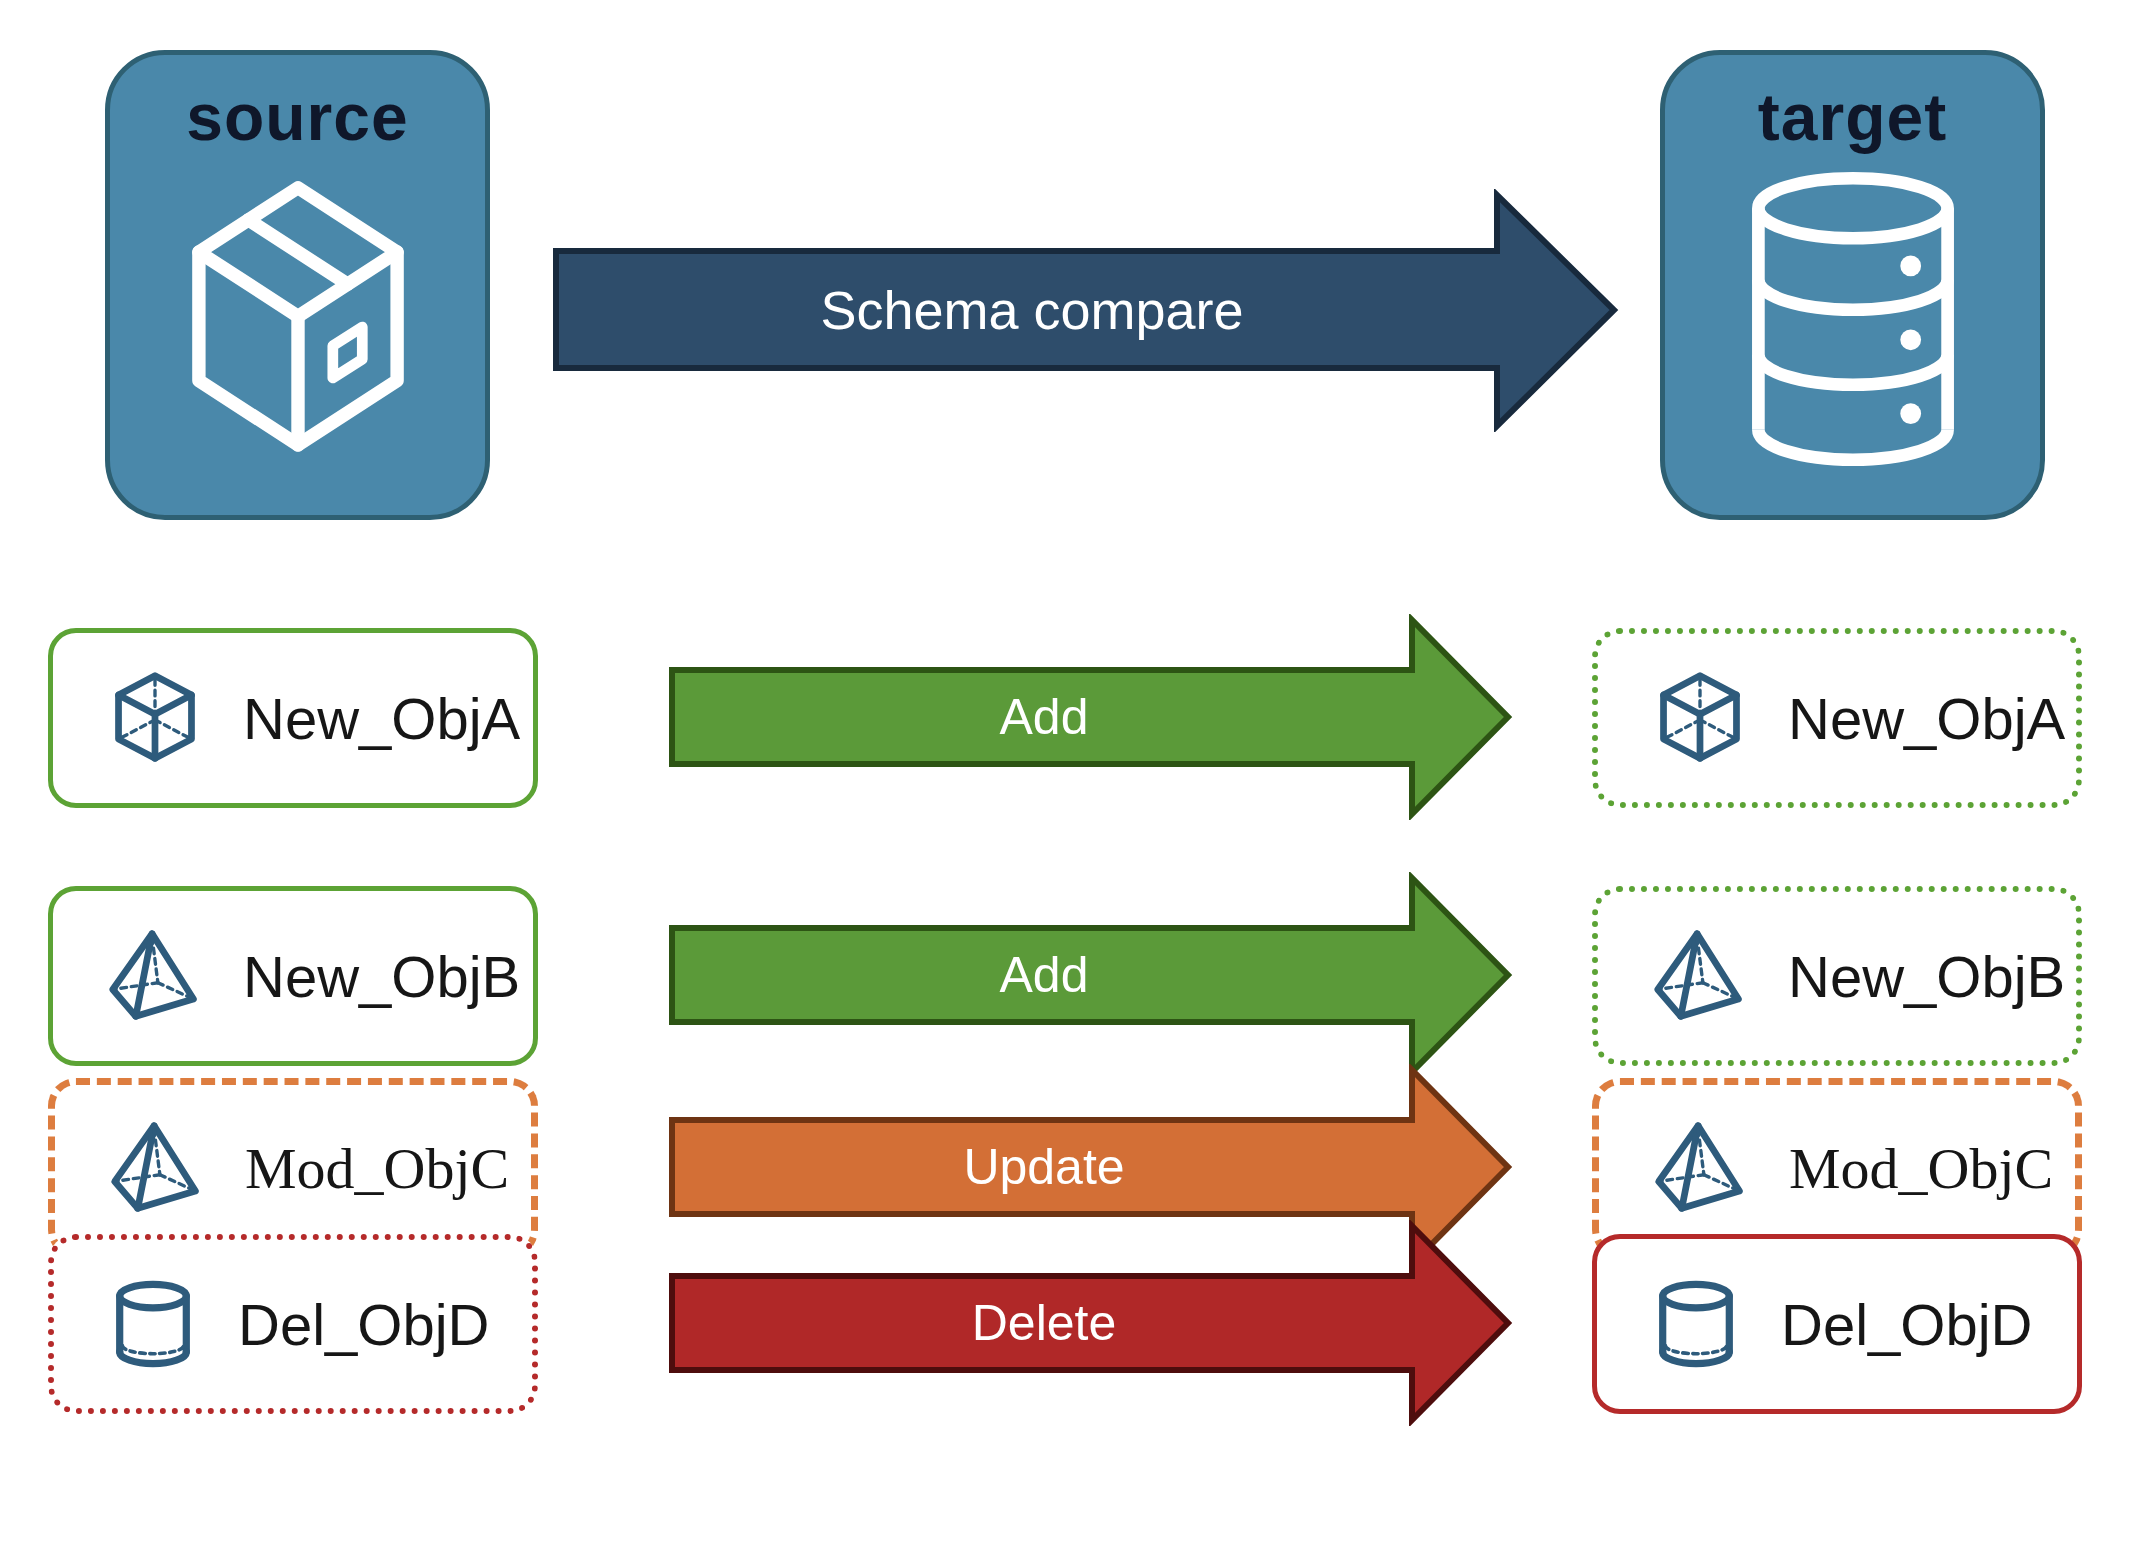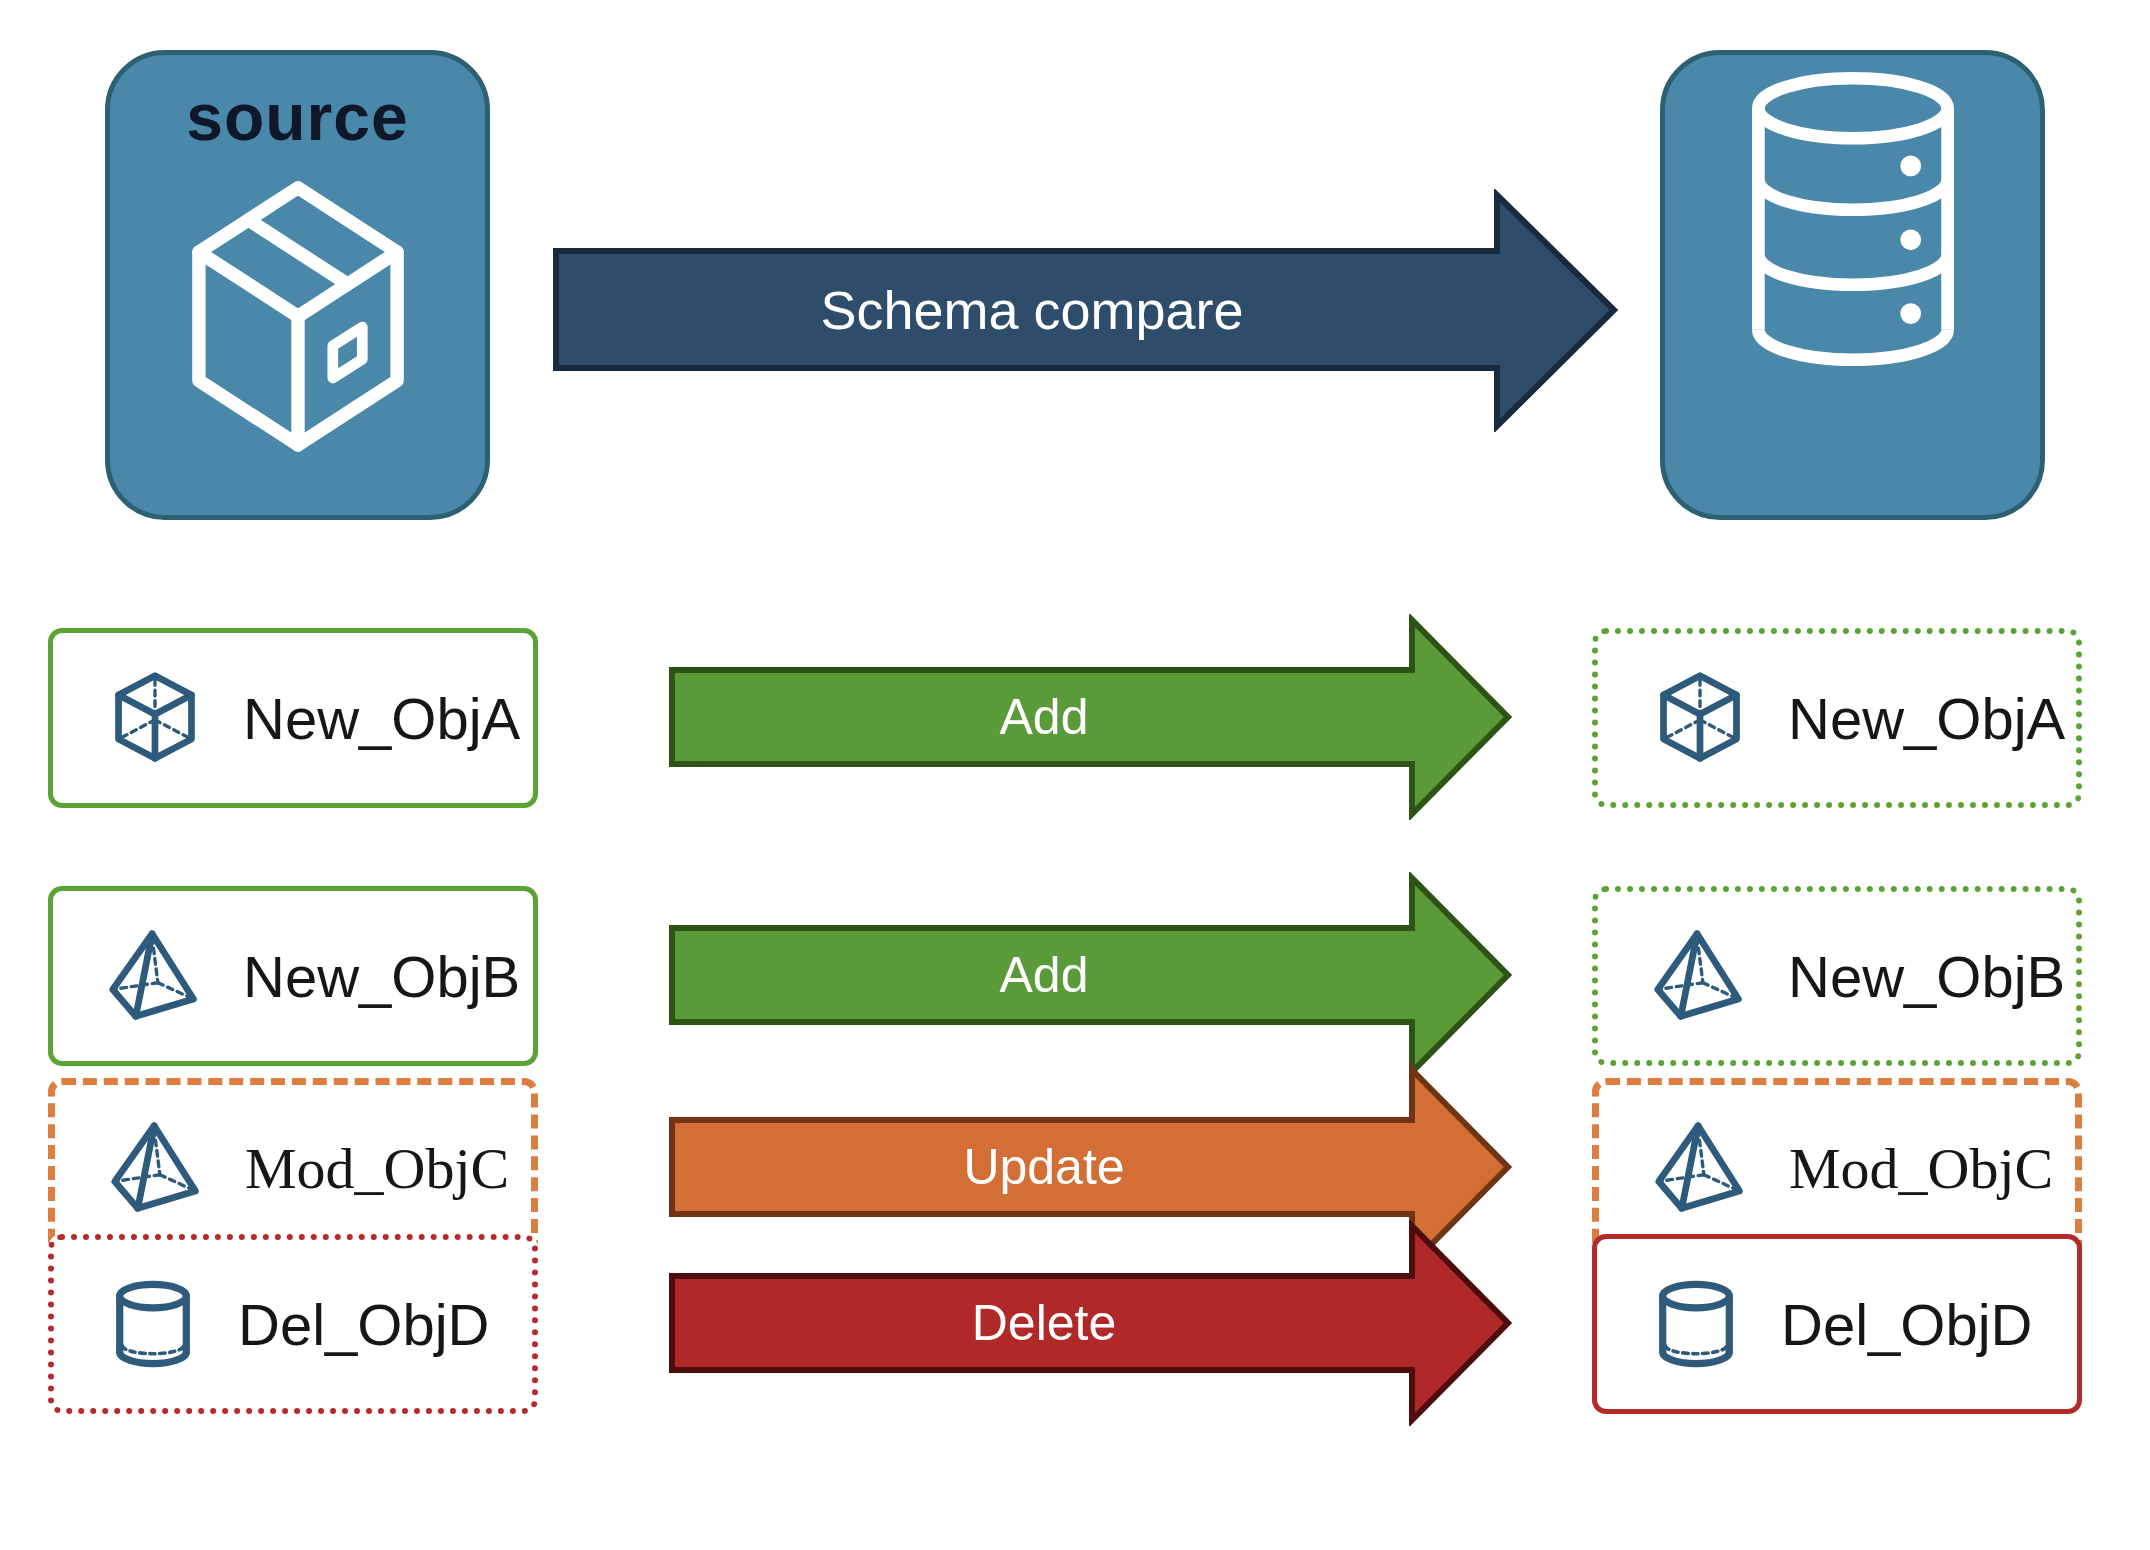--- a/index.html
+++ b/index.html
@@ -22,21 +22,21 @@
   
   .main-arrow { position:absolute; left:552px; top:189px; }
   .arrow-label { font-family:"Liberation Sans", sans-serif; fill:#ffffff; }
 
   
   .row { position:absolute; left:0; width:2150px; height:206px; }
   .row-arrow { position:absolute; left:668px; top:0; }
 
   .item {
     position:absolute; width:490px; height:180px; box-sizing:border-box;
-    background:#ffffff; border-radius:14px;
+    background:#ffffff; border-radius:28px;
     display:flex; align-items:center; padding-left:54px; gap:40px;
   }
   .item-left  { left:48px;   top:14px; }
   .item-right { left:1592px; top:14px; }
   .item-label { font-size:58px; color:#161616; white-space:nowrap; }
 
   .bs-green-solid   { border:5px solid  #5ca335; }
   .bs-green-dotted  { border:6px dotted #5ca335; }
   .bs-orange-dashed { border:7px dashed #dd7d3f;font-family:Liberation Serif, serif; }
   .bs-red-dotted    { border:6px dotted #b52a2a; }
@@ -54,20 +54,21 @@
         <path d="M50,7 L87,31 L50,55 L13,31 Z"></path>
         <path d="M31.5,19 L68.5,43"></path>
         <path d="M13,31 L13,79 L50,103 L87,79 L87,31"></path>
         <path d="M50,55 L50,103"></path>
         <path d="M63,66 L74,59 L74,71 L63,78 Z" stroke-width="4"></path>
       </g>
     </svg>
   </div>
 
   <div class="node node-target">
+    <div class="node-label">target</div>
     <svg class="node-icon" width="232" height="300" viewBox="0 0 100 130">
       <g fill="none" stroke="#ffffff" stroke-width="5.5">
         <ellipse cx="50" cy="17" rx="41" ry="13"></ellipse>
         <path d="M9,17 L9,113"></path>
         <path d="M91,17 L91,113"></path>
         <path d="M9,113 A41,13 0 0 0 91,113"></path>
         <path d="M9,48 A41,13 0 0 0 91,48"></path>
         <path d="M9,80.5 A41,13 0 0 0 91,80.5"></path>
       </g>
       <g fill="#ffffff" stroke="none">

